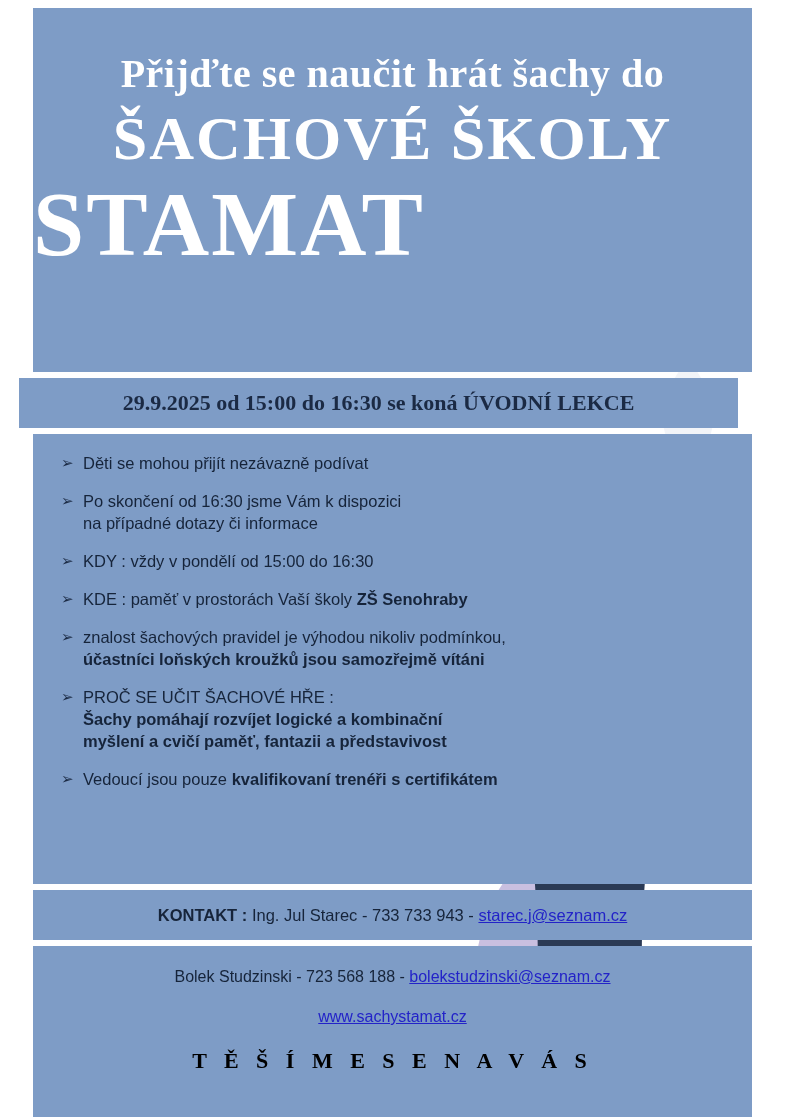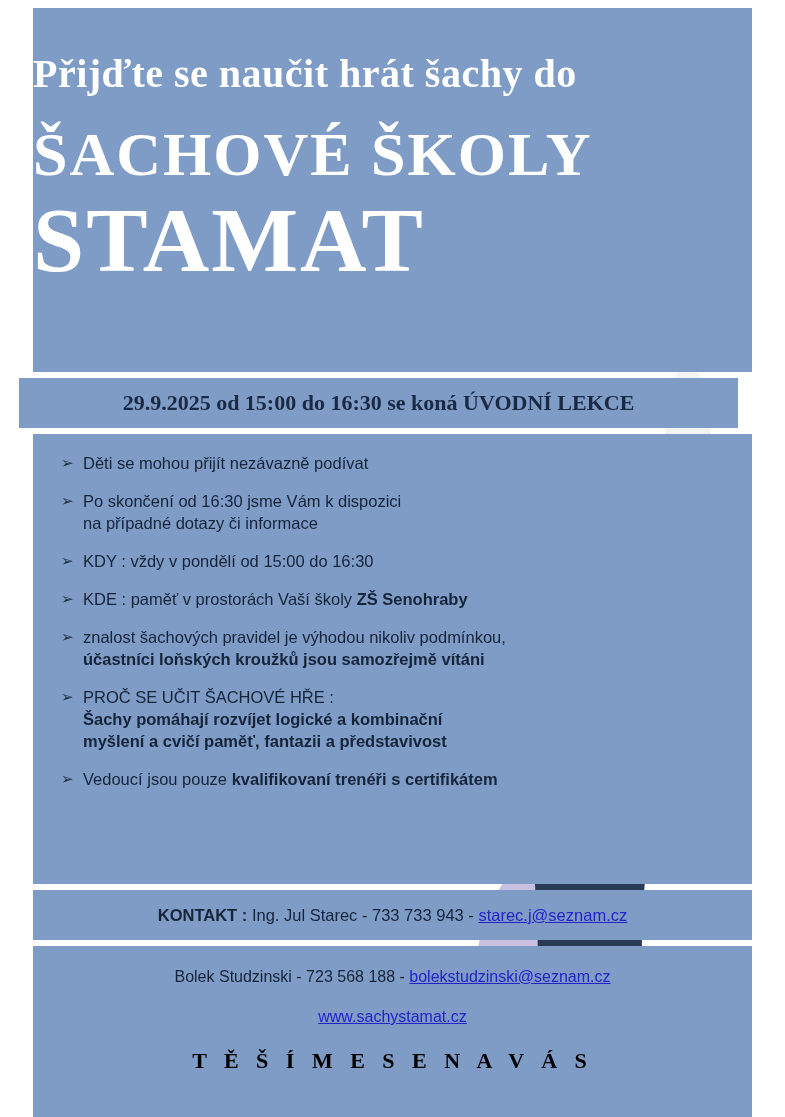--- a/index.html
+++ b/index.html
@@ -68,31 +68,31 @@
     width: 719px;
     height: 190px;
   }
 
   
   .title-line1 {
     font-family: "Liberation Serif", serif;
     font-weight: bold;
     font-size: 40px;
     color: #ffffff;
-    text-align: left;
+    text-align: center;
     margin-top: 42px;
     letter-spacing: 0.5px;
   }
   .title-line2 {
     font-family: "Liberation Serif", serif;
     font-weight: bold;
     font-size: 62px;
     color: #ffffff;
-    text-align: left;
-    margin-top: 22px;
+    text-align: center;
+    margin-top: 6px;
     letter-spacing: 2px;
   }
   .title-line3 {
     font-family: "Liberation Serif", serif;
     font-weight: bold;
     font-size: 92px;
     color: #ffffff;
     text-align: left;
     margin-top: 2px;
     letter-spacing: 2px;

